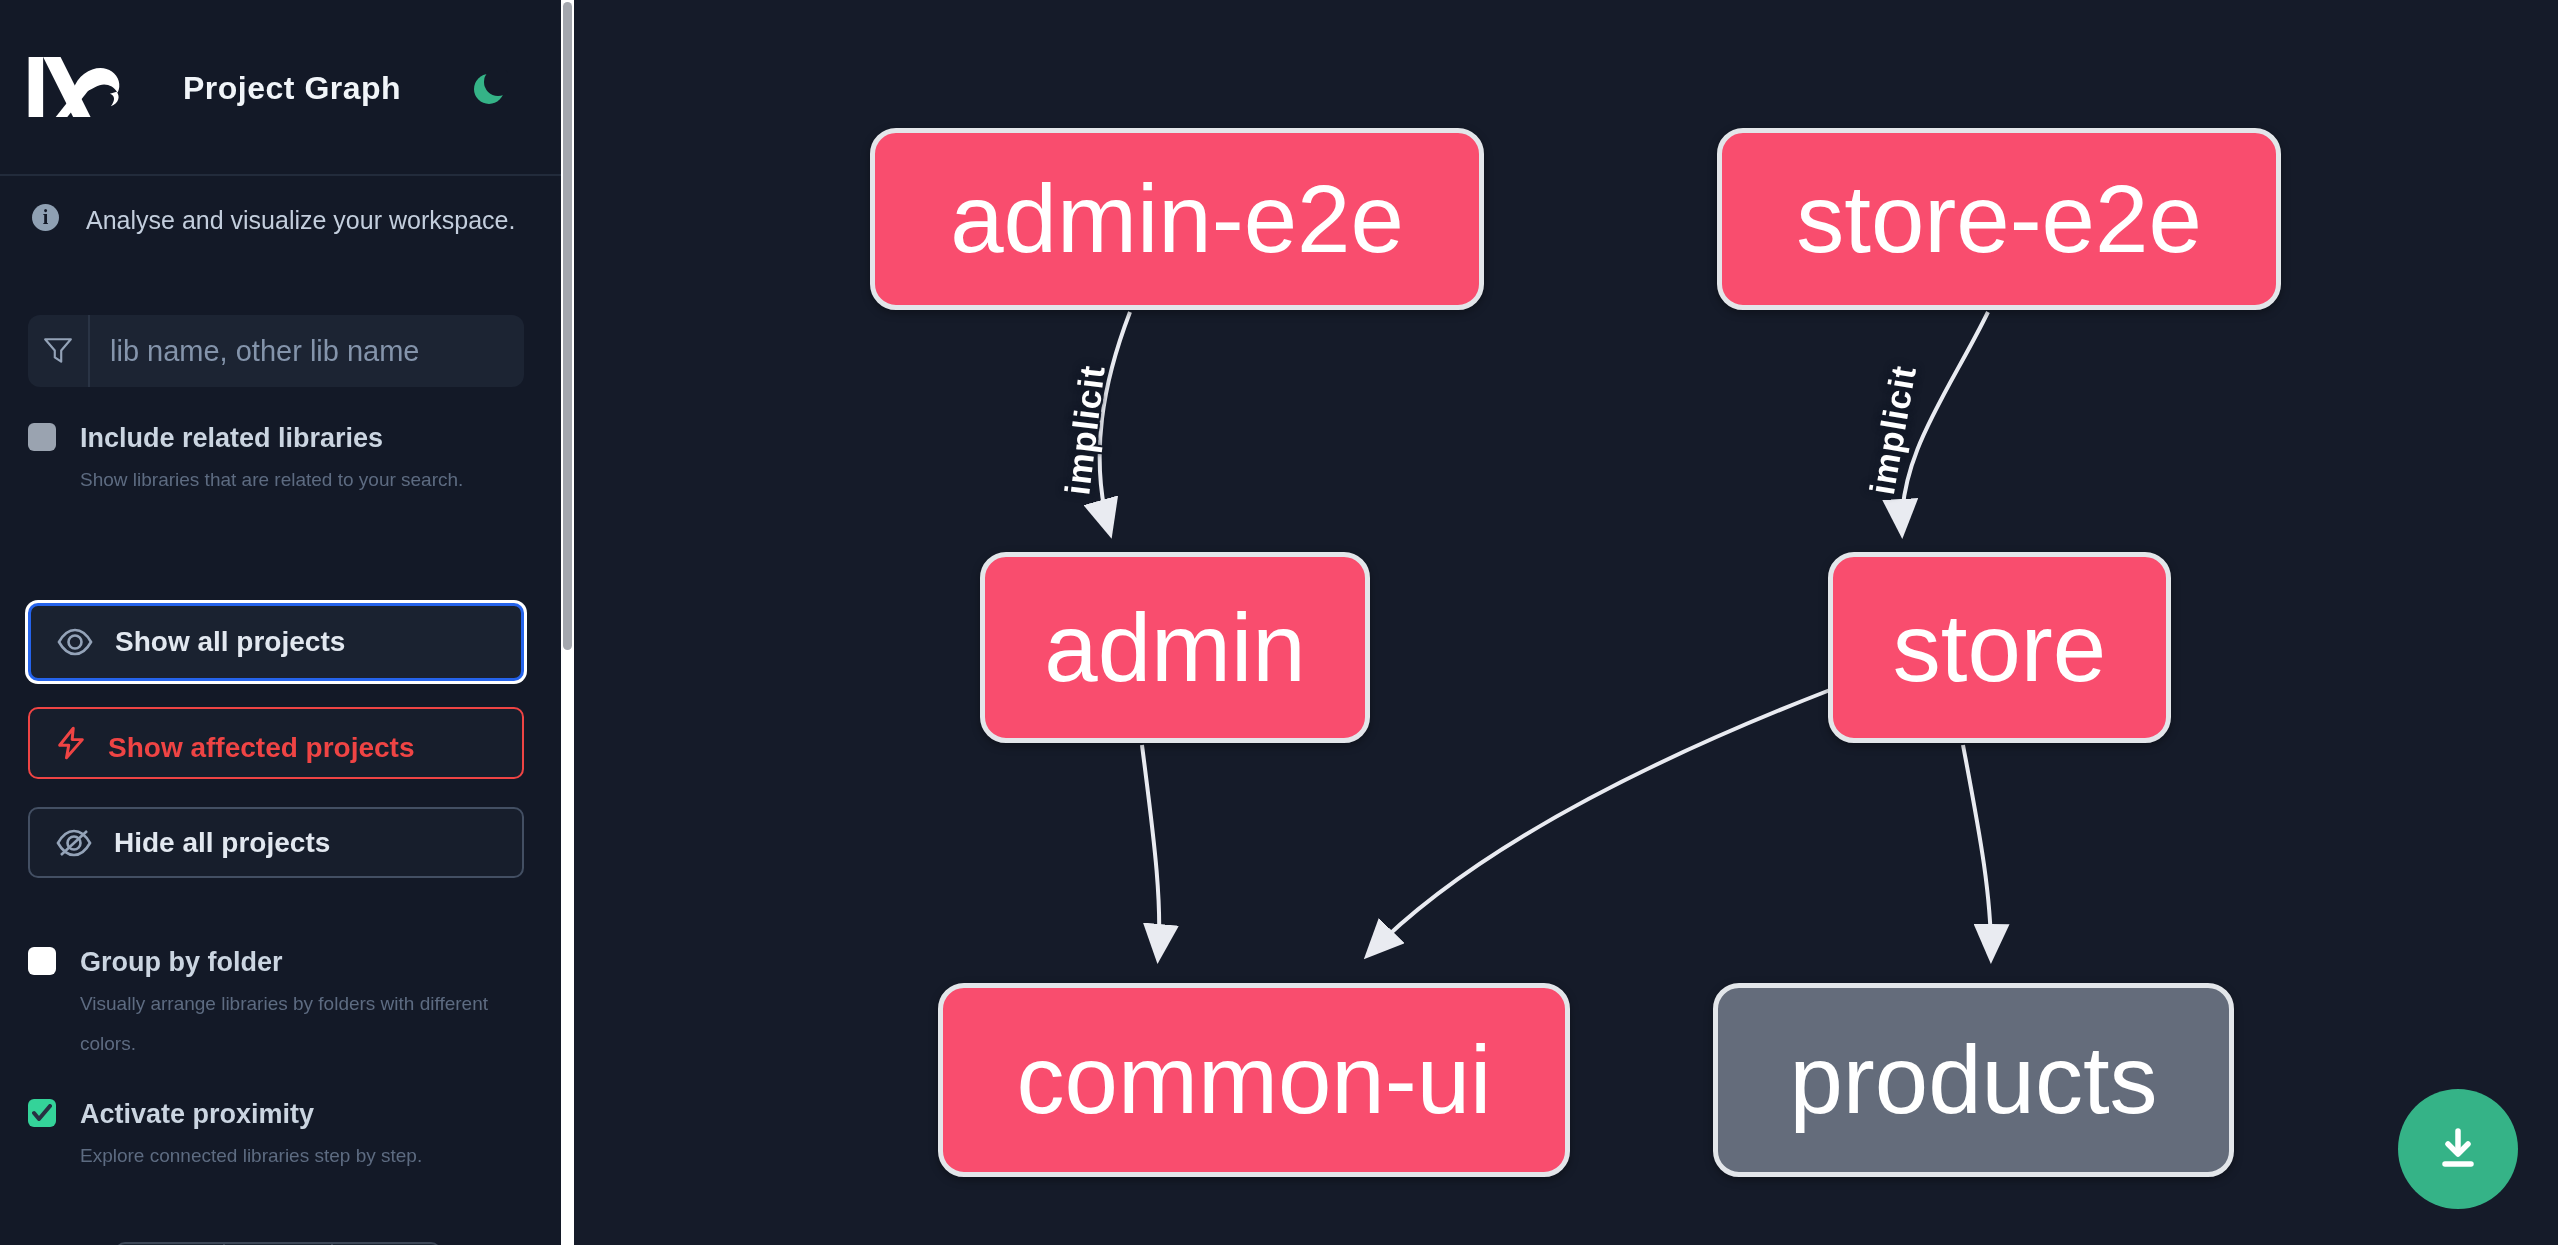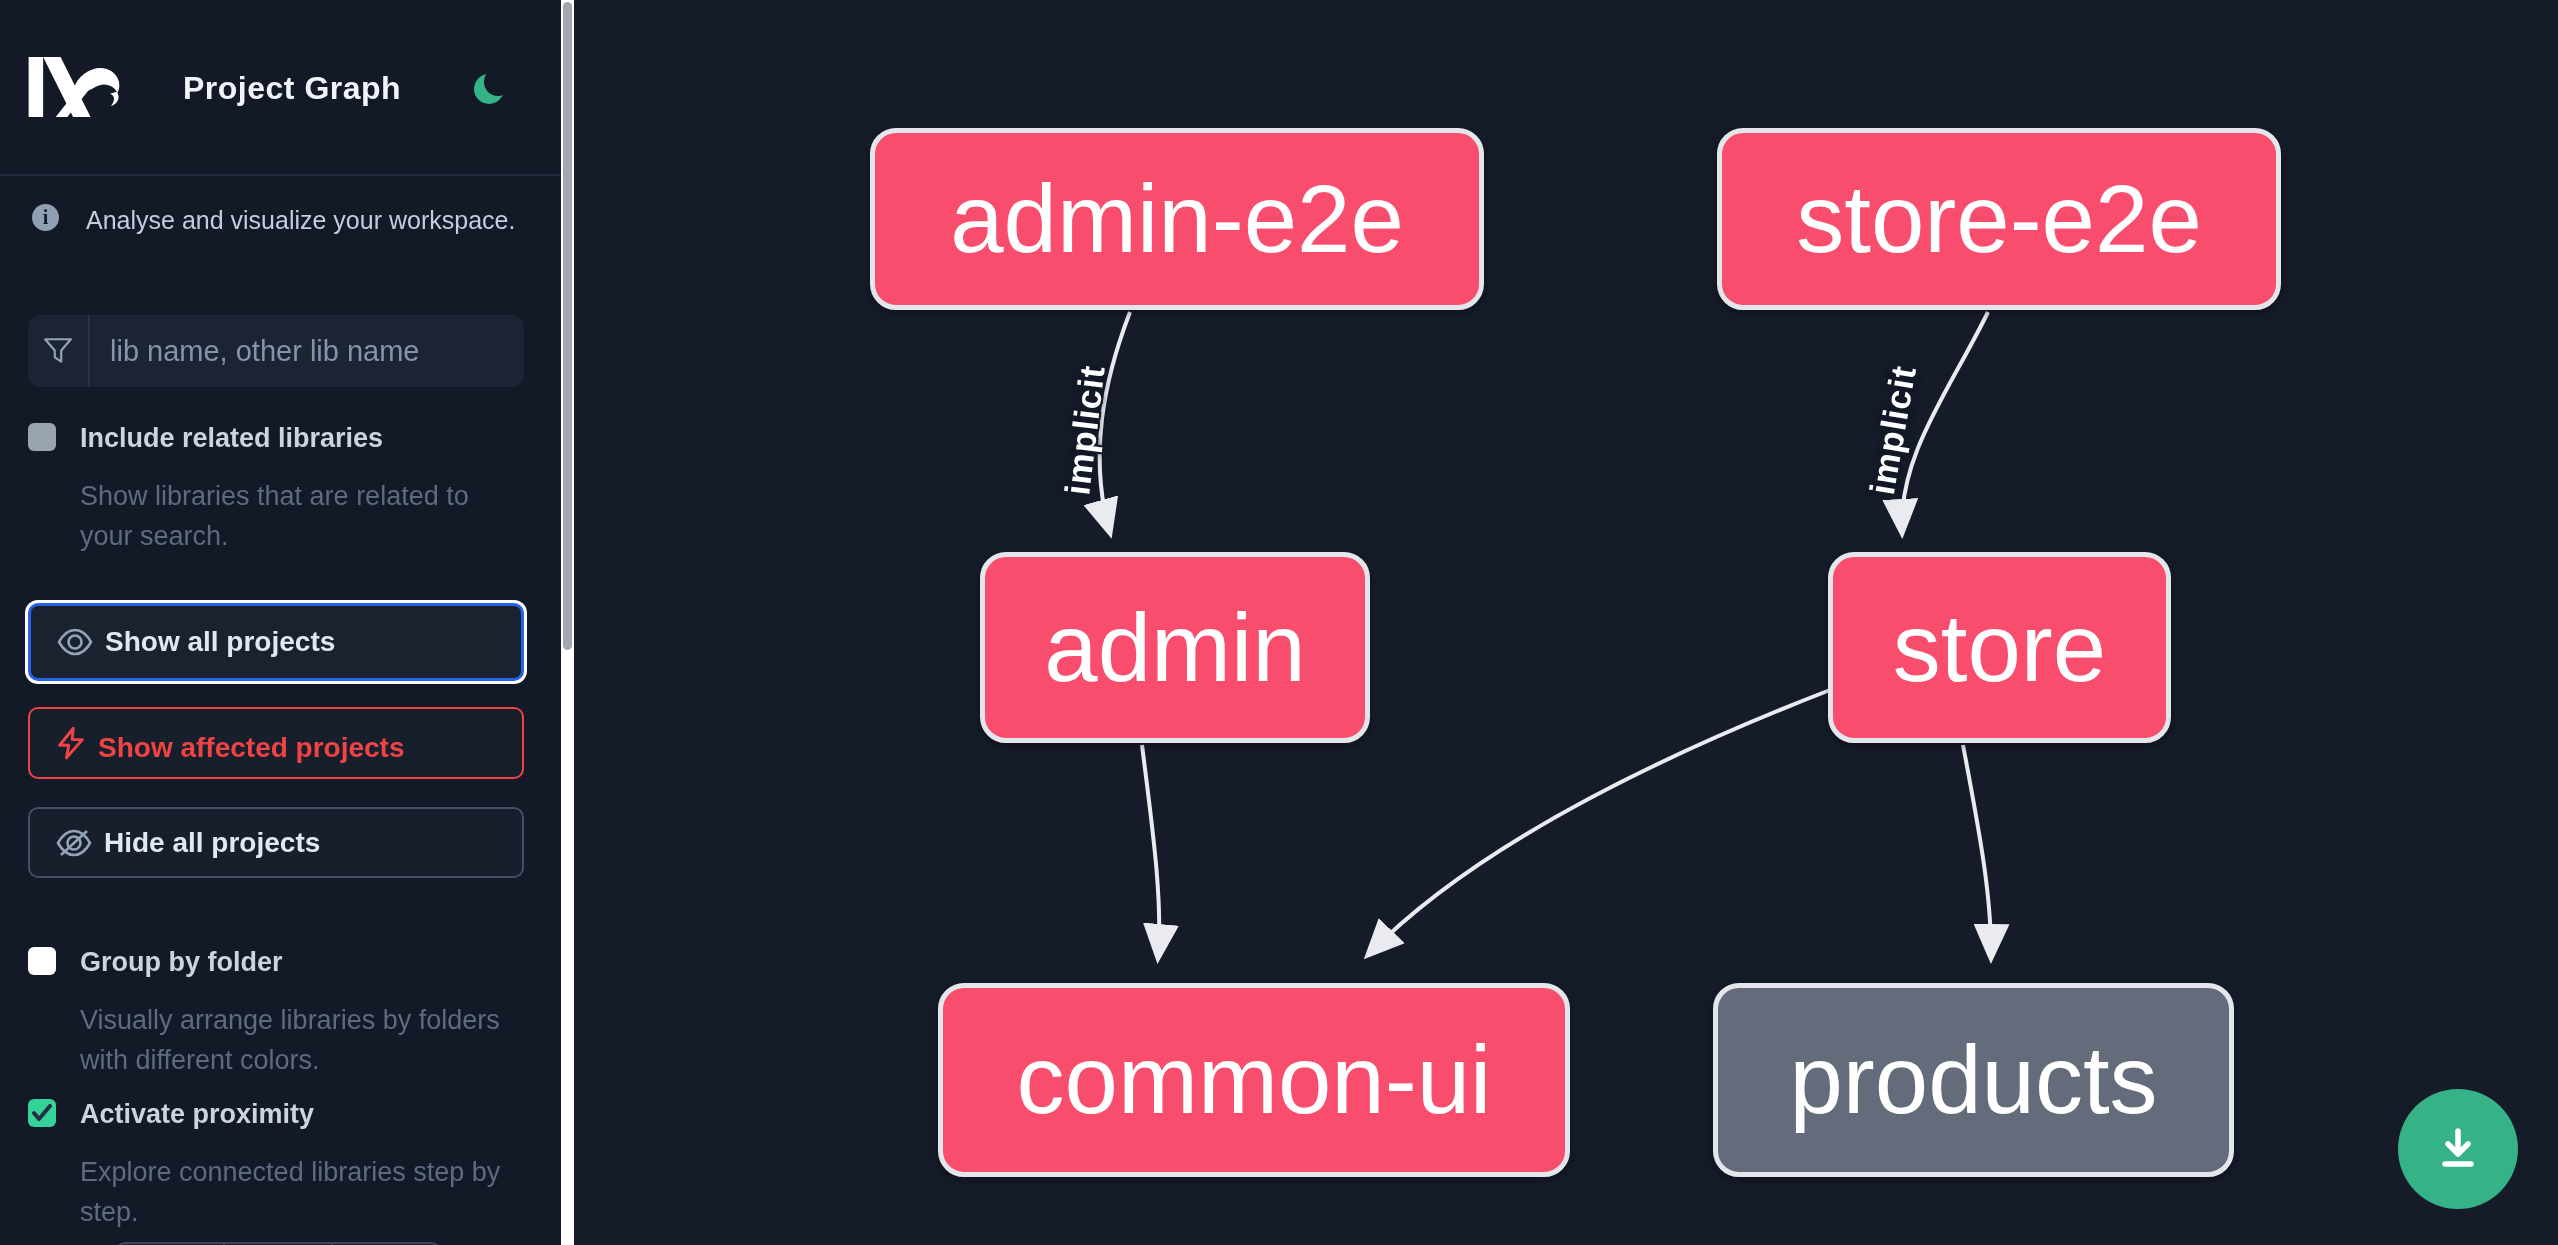--- a/index.html
+++ b/index.html
@@ -42,25 +42,25 @@
   .search input::placeholder { color:#8494ab; }
 
   
   .cb-row { position:absolute; left:28px; width:486px; display:flex; gap:24px; }
   .cb-box { flex:0 0 28px; width:28px; height:28px; border-radius:6px; margin-top:3px; cursor:pointer;
     display:flex; align-items:center; justify-content:center; }
   .cb-gray  { background:#9aa3b0; }
   .cb-white { background:#ffffff; }
   .cb-green { background:#34d399; }
   .cb-title { color:#cbd5e1; font-size:27px; font-weight:700; line-height:36px; }
-  .cb-desc  { color:#5d6b81; font-size:27px; line-height:40px; margin-top:20px; width:440px; }
+  .cb-desc  { color:#5d6b81; font-size:19px; line-height:40px; margin-top:4px; width:440px; }
 
   
   .side-btn { position:absolute; left:28px; width:496px; border-radius:10px;
-    display:flex; align-items:center; gap:12px; padding-left:26px; cursor:pointer;
+    display:flex; align-items:center; gap:22px; padding-left:26px; cursor:pointer;
     background:#171e2c; }
   .btn-label { font-size:28px; font-weight:700; color:#e2e8f0; }
   #btn-show-all { top:603px; height:78px; background:#1a2230;
     border:3px solid #2563eb; box-shadow:0 0 0 3px #ffffff; }
   #btn-affected { top:707px; height:72px; border:2px solid #ef4444; }
   #btn-affected .btn-label { color:#ef4444;margin-top:9px; }
   #btn-hide-all { top:807px; height:71px; border:2px solid #434f63; }
 
   
   #cb1 { top:420px; }

